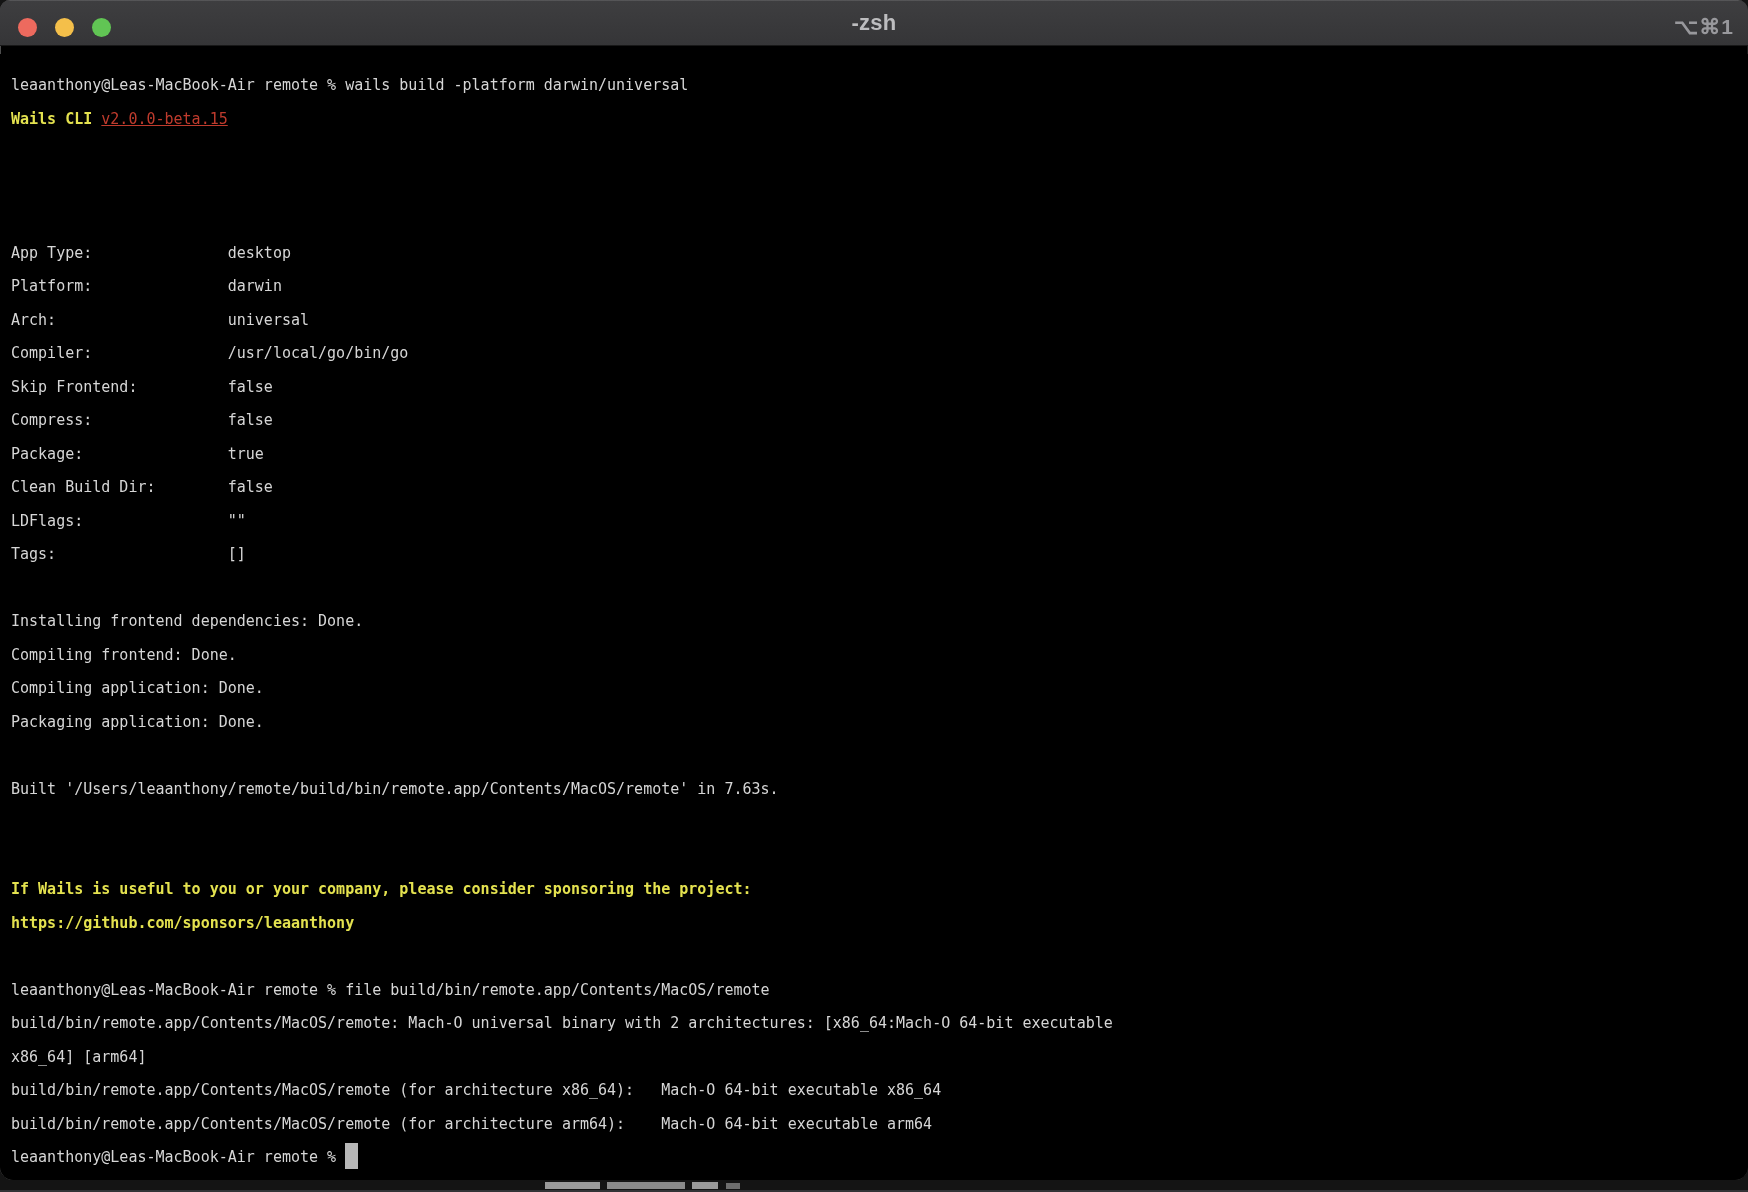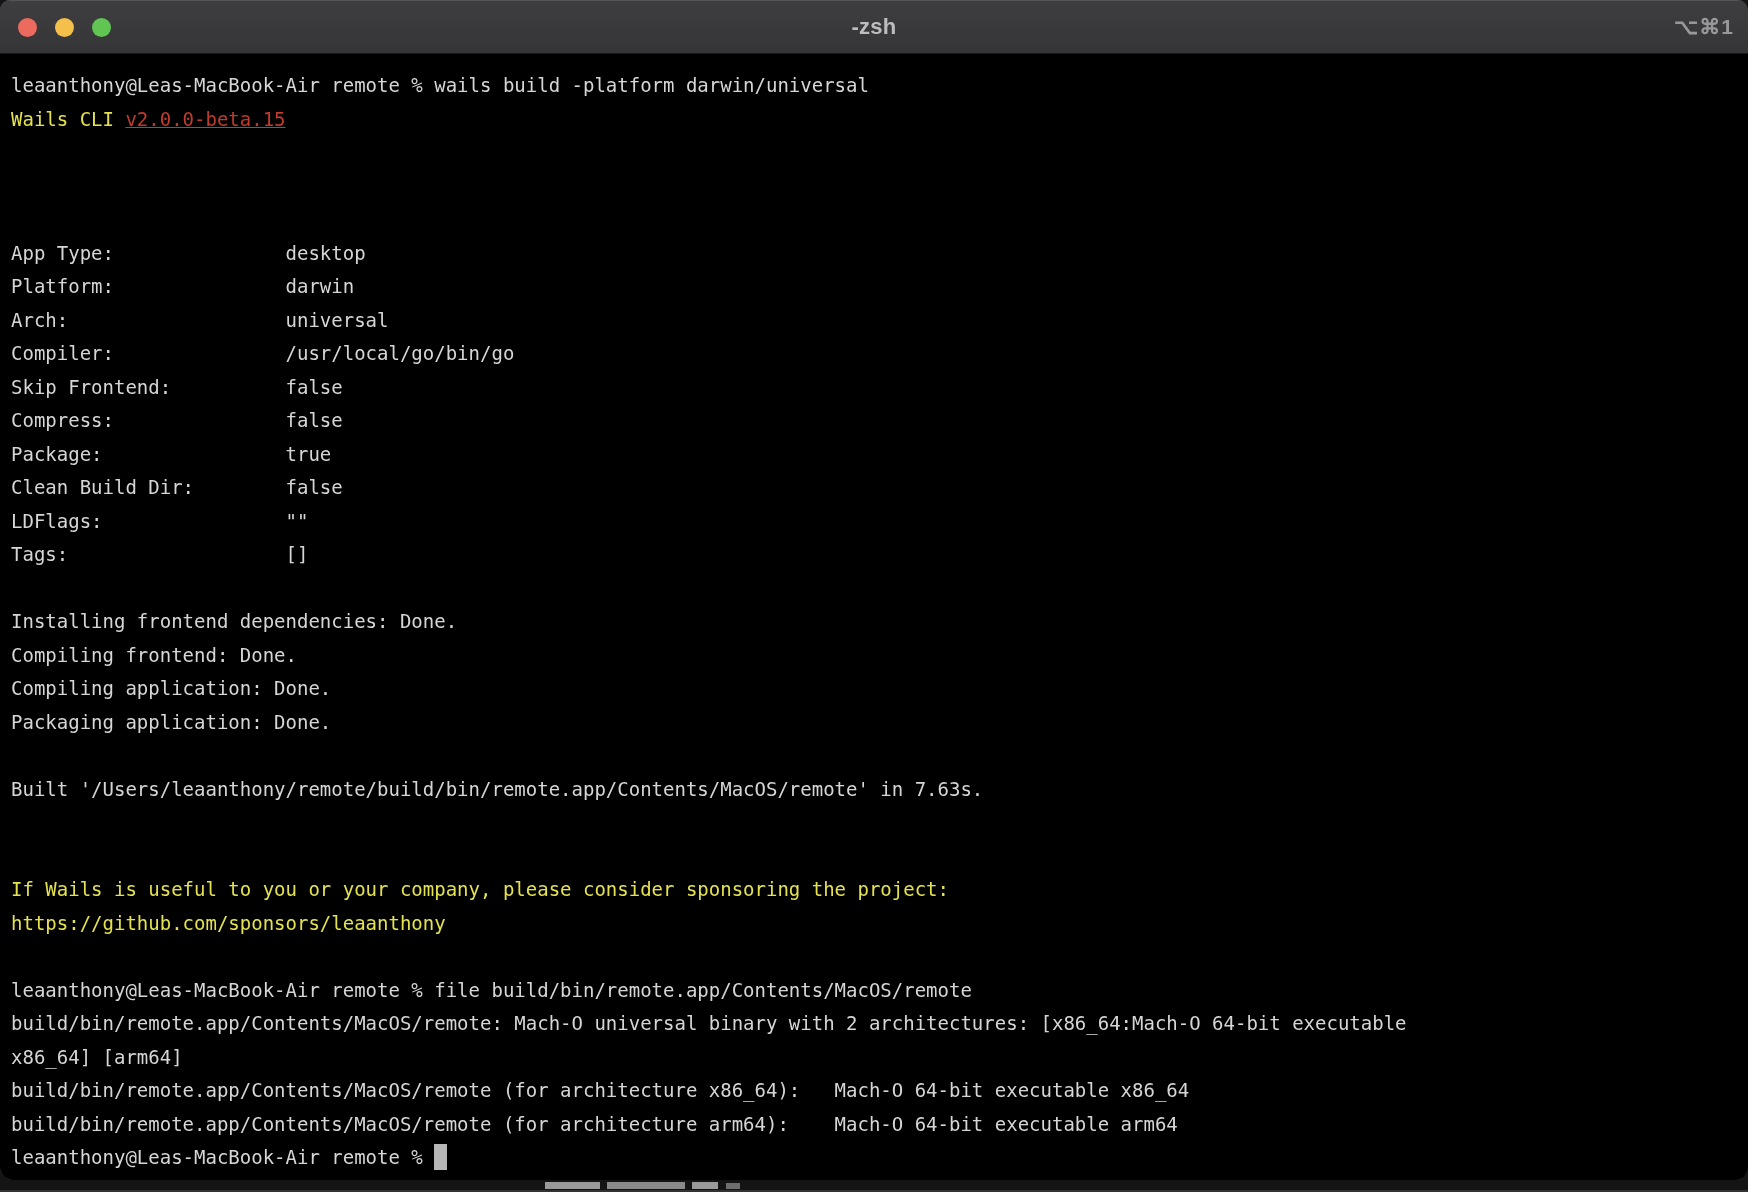--- a/index.html
+++ b/index.html
@@ -3,40 +3,40 @@
 <meta charset="utf-8">
 <style>
   html,body{margin:0;padding:0;background:#141414;}
   .screen{position:relative;width:1748px;height:1192px;background:#141414;overflow:hidden;
           font-family:"Liberation Sans",sans-serif;}
   
   .window{position:absolute;left:0;top:0;width:1748px;height:1180px;
           background:var(--bg,#000);border-radius:10px 10px 13px 13px;overflow:hidden;
           box-shadow:inset 1px 0 0 rgba(255,255,255,.30), inset -1px 0 0 rgba(255,255,255,.10),
                      inset 0 -1px 0 rgba(255,255,255,.22);}
-  .titlebar{position:absolute;left:0;top:0;right:0;height:54px;
+  .titlebar{position:absolute;left:0;top:0;right:0;height:46px;
             background:linear-gradient(#3e3e40,#353537);
             box-shadow:inset 0 1px 0 rgba(255,255,255,.12), inset 0 -1px 0 rgba(0,0,0,.55);
             display:flex;align-items:center;justify-content:center;}
   .traffic{position:absolute;left:18px;top:18px;display:flex;gap:18px;}
   .light{width:19px;height:19px;border-radius:50%;}
   .light.red{background:var(--tl-red,#ed6a5e);}
   .light.yellow{background:var(--tl-yellow,#f4bf4a);}
   .light.green{background:var(--tl-green,#61c554);}
   .title{font-size:22px;font-weight:700;color:#bdbdbf;letter-spacing:.3px;}
   .shortcut{position:absolute;right:14px;top:0;height:54px;display:flex;align-items:center;
             color:#98989c;font-size:21px;font-weight:600;letter-spacing:1px;}
   
   .terminal{position:absolute;left:0;top:54px;right:0;bottom:0;background:var(--bg,#000);
             padding:15px 8px 0 11px;overflow:hidden;
             font-family:"DejaVu Sans Mono","Liberation Mono",monospace;
-            font-size:19px;line-height:33.5px;white-space:pre;}
+            font-size:15px;line-height:33.5px;white-space:pre;}
   .term-line{height:33.5px;}
   .c-default{color:var(--fg,#d6d6d6);}
-  .c-yellow{color:var(--yellow,#e4e24f);}
+  .c-yellow{color:var(--yellow,#e4e24f);font-weight:bold;}
   .c-red{color:var(--red,#bf3b2d);text-decoration:underline;}
   .cursor{display:inline-block;width:13px;height:26px;background:var(--cursor,#b7b7b7);
           vertical-align:middle;margin-top:-4px;}
   
   .desktop-strip{position:absolute;left:0;bottom:0;width:1748px;height:12px;background:#141414;}
   .strip-line{position:absolute;left:0;bottom:0;width:1748px;height:2px;background:#333336;}
   .strip-mark{position:absolute;background:#9a9a9a;}
   .m1{left:545px;bottom:3px;width:55px;height:7px;}
   .m2{left:607px;bottom:3px;width:78px;height:7px;background:#8a8a8a;}
   .m3{left:692px;bottom:3px;width:26px;height:7px;}

